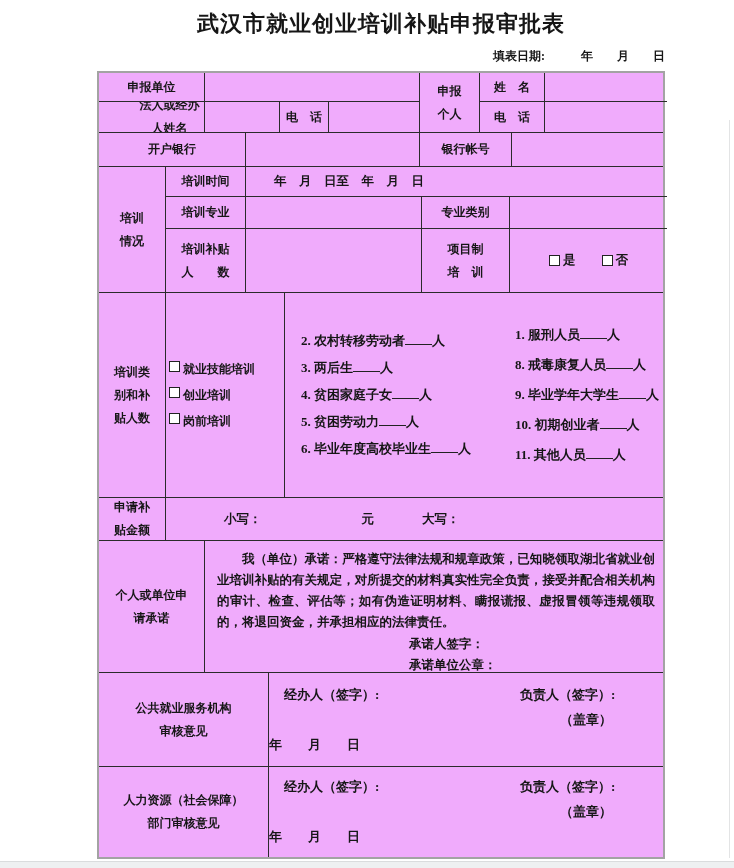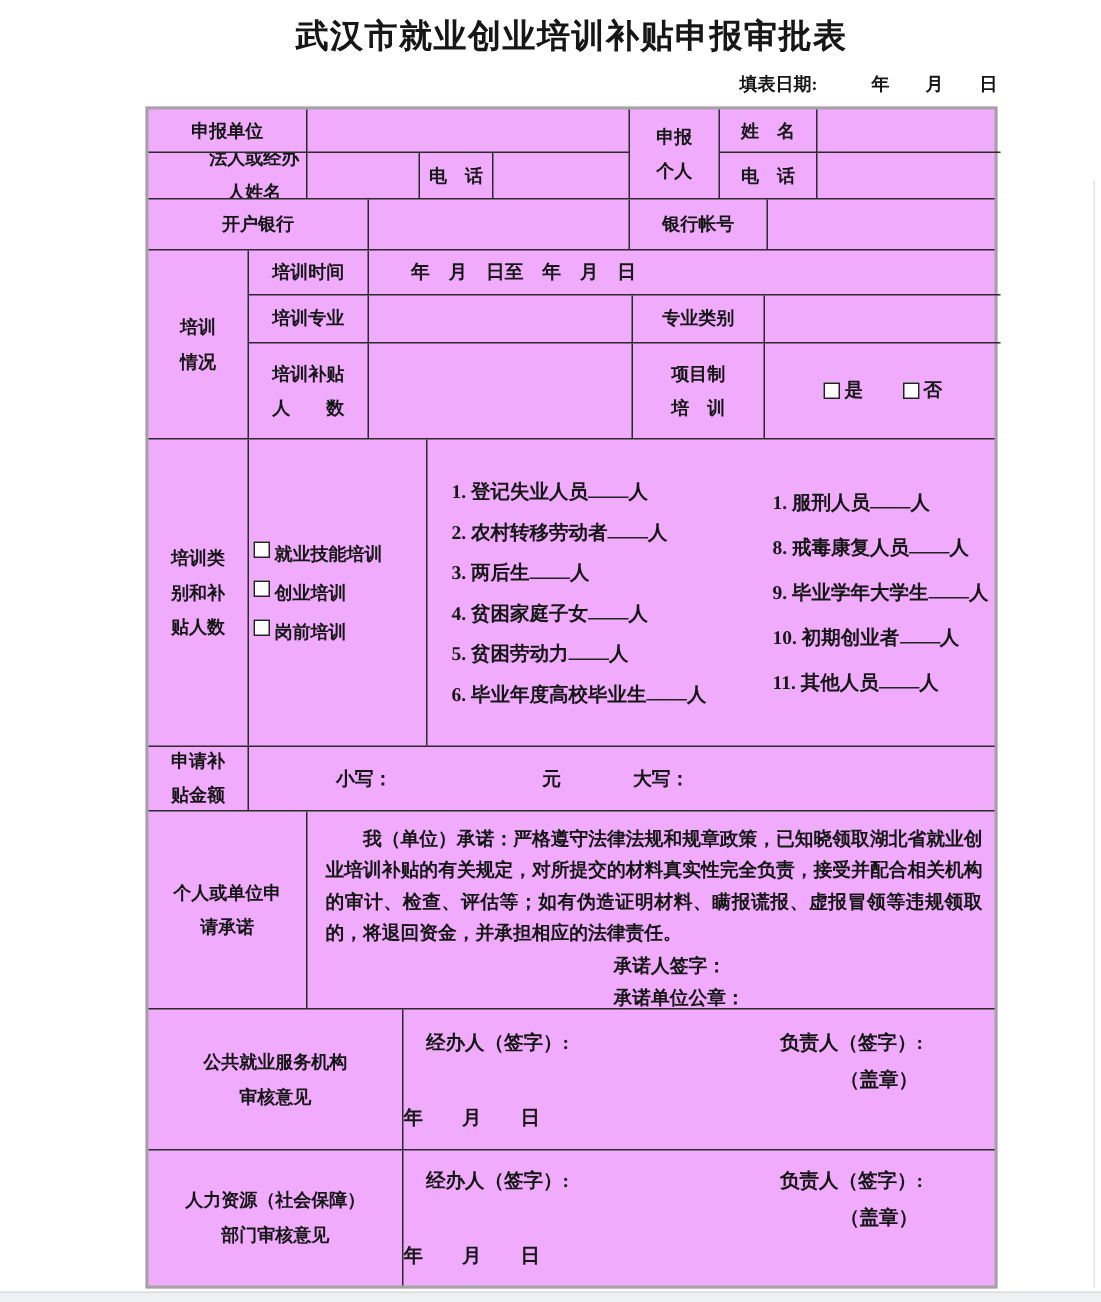--- a/index.html
+++ b/index.html
@@ -204,21 +204,20 @@
             <span class="cb"></span>
             <span>创业培训</span>
           </span>
         <span class="cb-item">
             <span class="cb"></span>
             <span>岗前培训</span>
           </span>
       </div>
       <div class="c nb nr list-cell">
         <div class="list-col list-left">
-          <div class="li"><span>1. 登记失业人员</span><span class="blank"></span><span>人</span></div>
           <div class="li"><span>2. 农村转移劳动者</span><span class="blank"></span><span>人</span></div>
           <div class="li"><span>3. 两后生</span><span class="blank"></span><span>人</span></div>
           <div class="li"><span>4. 贫困家庭子女</span><span class="blank"></span><span>人</span></div>
           <div class="li"><span>5. 贫困劳动力</span><span class="blank"></span><span>人</span></div>
           <div class="li"><span>6. 毕业年度高校毕业生</span><span class="blank"></span><span>人</span></div>
         </div>
         <div class="list-col list-right">
           <div class="li"><span>1. 服刑人员</span><span class="blank"></span><span>人</span></div>
           <div class="li"><span>8. 戒毒康复人员</span><span class="blank"></span><span>人</span></div>
           <div class="li"><span>9. 毕业学年大学生</span><span class="blank"></span><span>人</span></div>

